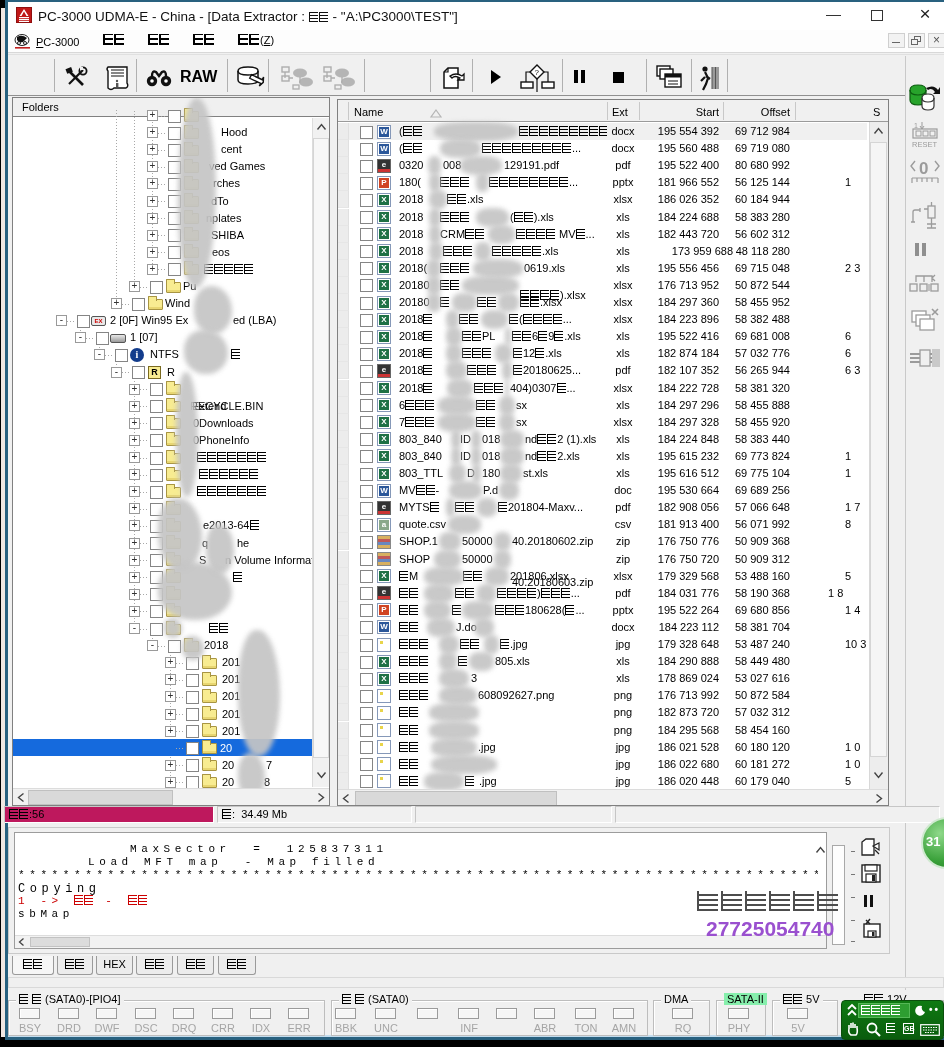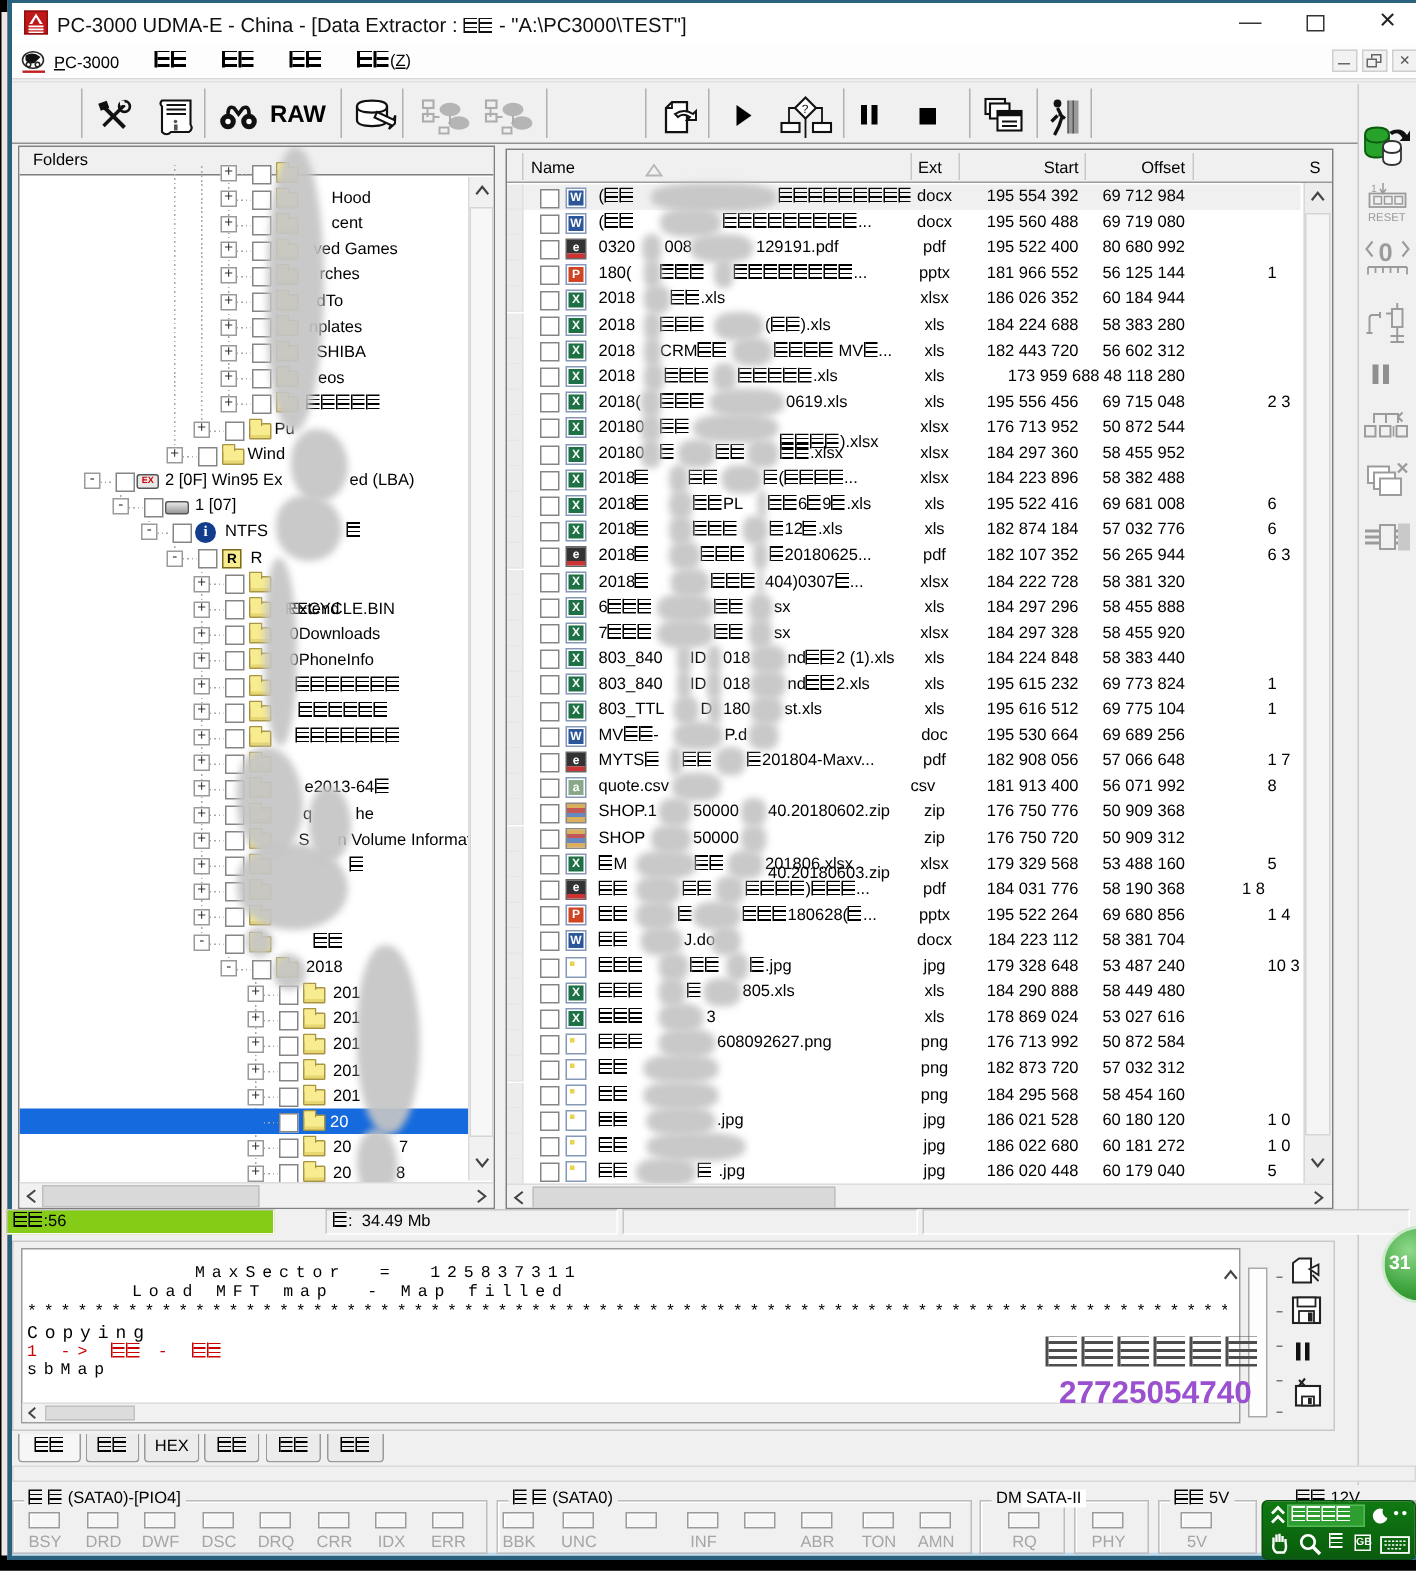--- a/index.html
+++ b/index.html
@@ -735,21 +735,21 @@
 <div style="left:160px;top:401.2px;width:109px;height:13px;white-space:nowrap;overflow:hidden"><i class="z"></i>201804-Maxv...</div>
 <div style="left:269px;top:401.2px;width:32px;height:13px;text-align:center">pdf</div>
 <div class="num" style="left:302px;top:401.2px;width:79px;height:13px;">182 908 056</div>
 <div class="num" style="left:385px;top:401.2px;width:67px;height:13px;">57 066 648</div>
 <div style="left:507px;top:401.2px;width:40px;height:13px;">1 7</div>
 <div style="left:0px;top:416.3px;width:11px;height:17px;background:#ececec;border-right:1px solid #e0e0e0;border-bottom:1px solid #e6e6e6"></div>
 <div class="cb" style="left:22px;top:418.8px;width:13px;height:13px;"></div>
 <div style="left:39px;top:417.8px;width:14px;height:14px;background:#fff;border:1px solid #8598b8"></div>
 <div style="left:41px;top:419.8px;width:10px;height:10px;background:#8aa88a;color:#fff;font:bold 8px sans-serif;text-align:center;line-height:10px">a</div>
 <div style="left:61px;top:418.3px;width:208px;height:13px;white-space:nowrap;overflow:hidden">quote.csv</div>
-<div style="left:269px;top:418.3px;width:32px;height:13px;">csv</div>
+<div style="left:269px;top:418.3px;width:32px;height:13px;text-align:center">csv</div>
 <div class="num" style="left:302px;top:418.3px;width:79px;height:13px;">181 913 400</div>
 <div class="num" style="left:385px;top:418.3px;width:67px;height:13px;">56 071 992</div>
 <div style="left:507px;top:418.3px;width:40px;height:13px;">8</div>
 <div style="left:0px;top:433.4px;width:11px;height:17px;background:#ececec;border-right:1px solid #e0e0e0;border-bottom:1px solid #e6e6e6"></div>
 <div class="cb" style="left:22px;top:435.9px;width:13px;height:13px;"></div>
 <div style="left:39px;top:434.9px;width:14px;height:14px;background:#fff;border:1px solid #888"></div>
 <div style="left:40px;top:435.9px;width:12px;height:12px;background:repeating-linear-gradient(0deg,#d8b060 0 3px,#6888c0 3px 6px,#c05858 6px 9px,#d8b060 9px 12px)"></div>
 <div style="left:61px;top:435.4px;width:208px;height:13px;white-space:nowrap;overflow:hidden">SHOP.1</div>
 <div style="left:124px;top:435.4px;width:145px;height:13px;white-space:nowrap;overflow:hidden">50000</div>
 <div style="left:174px;top:435.4px;width:95px;height:13px;white-space:nowrap;overflow:hidden">40.20180602.zip</div>
@@ -983,21 +983,21 @@
 <div style="left:0px;top:689px;width:550px;height:18px;background:#f1f1f1;border-top:1px solid #dcdcdc"></div>
 <svg style="left:5px;top:694px" width="6" height="9" viewBox="0 0 6 9">
         <path d="M5.5 0.5 L0.5 4.5 L5.5 8.5" fill="none" stroke="#444" stroke-width="1.4"></path>
       </svg>
 <svg style="left:538px;top:694px" width="6" height="9" viewBox="0 0 6 9">
         <path d="M0.5 0.5 L5.5 4.5 L0.5 8.5" fill="none" stroke="#444" stroke-width="1.4"></path>
       </svg>
 <div style="left:17px;top:691px;width:202px;height:15px;background:#d9d9d9;border:1px solid #c0c0c0"></div>
 </div>
   </div>
-<div style="left:4px;top:806px;width:179px;height:17px;background:#84cc16;border:1px solid #c6c6c6;border-right-color:#fff;border-bottom-color:#fff;line-height:15px"><span style="padding-left:4px"><i class="z"></i><i class="z"></i>:56</span></div>
+<div style="left:4px;top:806px;width:210px;height:17px;background:#be185d;border:1px solid #c6c6c6;border-right-color:#fff;border-bottom-color:#fff;line-height:15px"><span style="padding-left:4px"><i class="z"></i><i class="z"></i>:56</span></div>
 <div style="left:217px;top:806px;width:195px;height:17px;background:#f0f0f0;border:1px solid #c6c6c6;border-right-color:#fff;border-bottom-color:#fff;line-height:15px"><span style="padding-left:4px"><i class="z"></i>:&nbsp;&nbsp;34.49 Mb</span></div>
 <div style="left:415px;top:806px;width:197px;height:17px;background:#f0f0f0;border:1px solid #c6c6c6;border-right-color:#fff;border-bottom-color:#fff;line-height:15px"></div>
 <div style="left:615px;top:806px;width:325px;height:17px;background:#f0f0f0;border:1px solid #c6c6c6;border-right-color:#fff;border-bottom-color:#fff;line-height:15px"></div>
 <div style="left:8px;top:827px;width:882px;height:127px;background:#f0f0f0;border:1px solid #c9c9c9"></div>
 <div style="left:14px;top:832px;width:813px;height:117px;background:#fff;border:1px solid #9c9c9c"></div>
 <div style="left:130px;top:843px;width:680px;height:12px;font-family:'Liberation Mono',monospace;font-size:11px;letter-spacing:4.6px;white-space:pre">MaxSector  =  125837311</div>
 <div style="left:88px;top:856px;width:700px;height:12px;font-family:'Liberation Mono',monospace;font-size:11px;letter-spacing:4.6px;white-space:pre">Load MFT map  - Map filled</div>
 <div style="left:18px;top:869px;width:800px;height:12px;font-family:'Liberation Mono',monospace;font-size:11px;letter-spacing:4.6px;white-space:pre;overflow:hidden">************************************************************************&gt;</div>
 <div style="left:18px;top:882px;width:300px;height:12px;font-family:'Liberation Mono',monospace;font-size:12px;letter-spacing:4.6px;white-space:pre">Copying</div>
 <div style="left:18px;top:895px;width:400px;height:12px;font-family:'Liberation Mono',monospace;font-size:11px;letter-spacing:4.6px;white-space:pre;color:#c00">1 -&gt; <i class="z"></i><i class="z"></i> - <i class="z"></i><i class="z"></i></div>
@@ -1077,21 +1077,21 @@
 <div class="gl" style="left:525px;top:1022px;width:40px;height:12px;text-align:center">ABR</div>
 <div class="led" style="left:575px;top:1008px;width:21px;height:11px;"></div>
 <div class="gl" style="left:566px;top:1022px;width:40px;height:12px;text-align:center">TON</div>
 <div class="led" style="left:613px;top:1008px;width:21px;height:11px;"></div>
 <div class="gl" style="left:604px;top:1022px;width:40px;height:12px;text-align:center">AMN</div>
 <div class="grp" style="left:653px;top:1000px;width:57px;height:36px;"></div>
 <div style="left:661px;top:993px;height:12px;background:#f0f0f0;padding:0 3px;white-space:nowrap">DMA</div>
 <div class="led" style="left:672px;top:1008px;width:21px;height:11px;"></div>
 <div class="gl" style="left:663px;top:1022px;width:40px;height:12px;text-align:center">RQ</div>
 <div class="grp" style="left:716px;top:1000px;width:50px;height:36px;"></div>
-<div style="left:681px;top:993px;height:12px;background:#ffffff;padding:0 3px;white-space:nowrap">SATA-II</div>
+<div style="left:724px;top:993px;height:12px;background:#86efac;padding:0 3px;white-space:nowrap">SATA-II</div>
 <div class="led" style="left:728px;top:1008px;width:21px;height:11px;"></div>
 <div class="gl" style="left:719px;top:1022px;width:40px;height:12px;text-align:center">PHY</div>
 <div class="grp" style="left:772px;top:1000px;width:66px;height:36px;"></div>
 <div style="left:780px;top:993px;height:12px;background:#f0f0f0;padding:0 3px;white-space:nowrap"><i class="z"></i><i class="z"></i> 5V</div>
 <div class="led" style="left:787px;top:1008px;width:21px;height:11px;"></div>
 <div class="gl" style="left:778px;top:1022px;width:40px;height:12px;text-align:center">5V</div>
 <div class="grp" style="left:844px;top:1000px;width:100px;height:36px;"></div>
 <div style="left:861px;top:993px;height:12px;background:#f0f0f0;padding:0 3px;white-space:nowrap"><i class="z"></i><i class="z"></i> 12V</div>
 <div style="left:841px;top:1000px;width:103px;height:40px;background:linear-gradient(#0f7a12,#0a5c0d);border:1px solid #0a4f0c;border-radius:4px"></div>
 <svg style="left:847px;top:1004px" width="10" height="13" viewBox="0 0 10 13">

